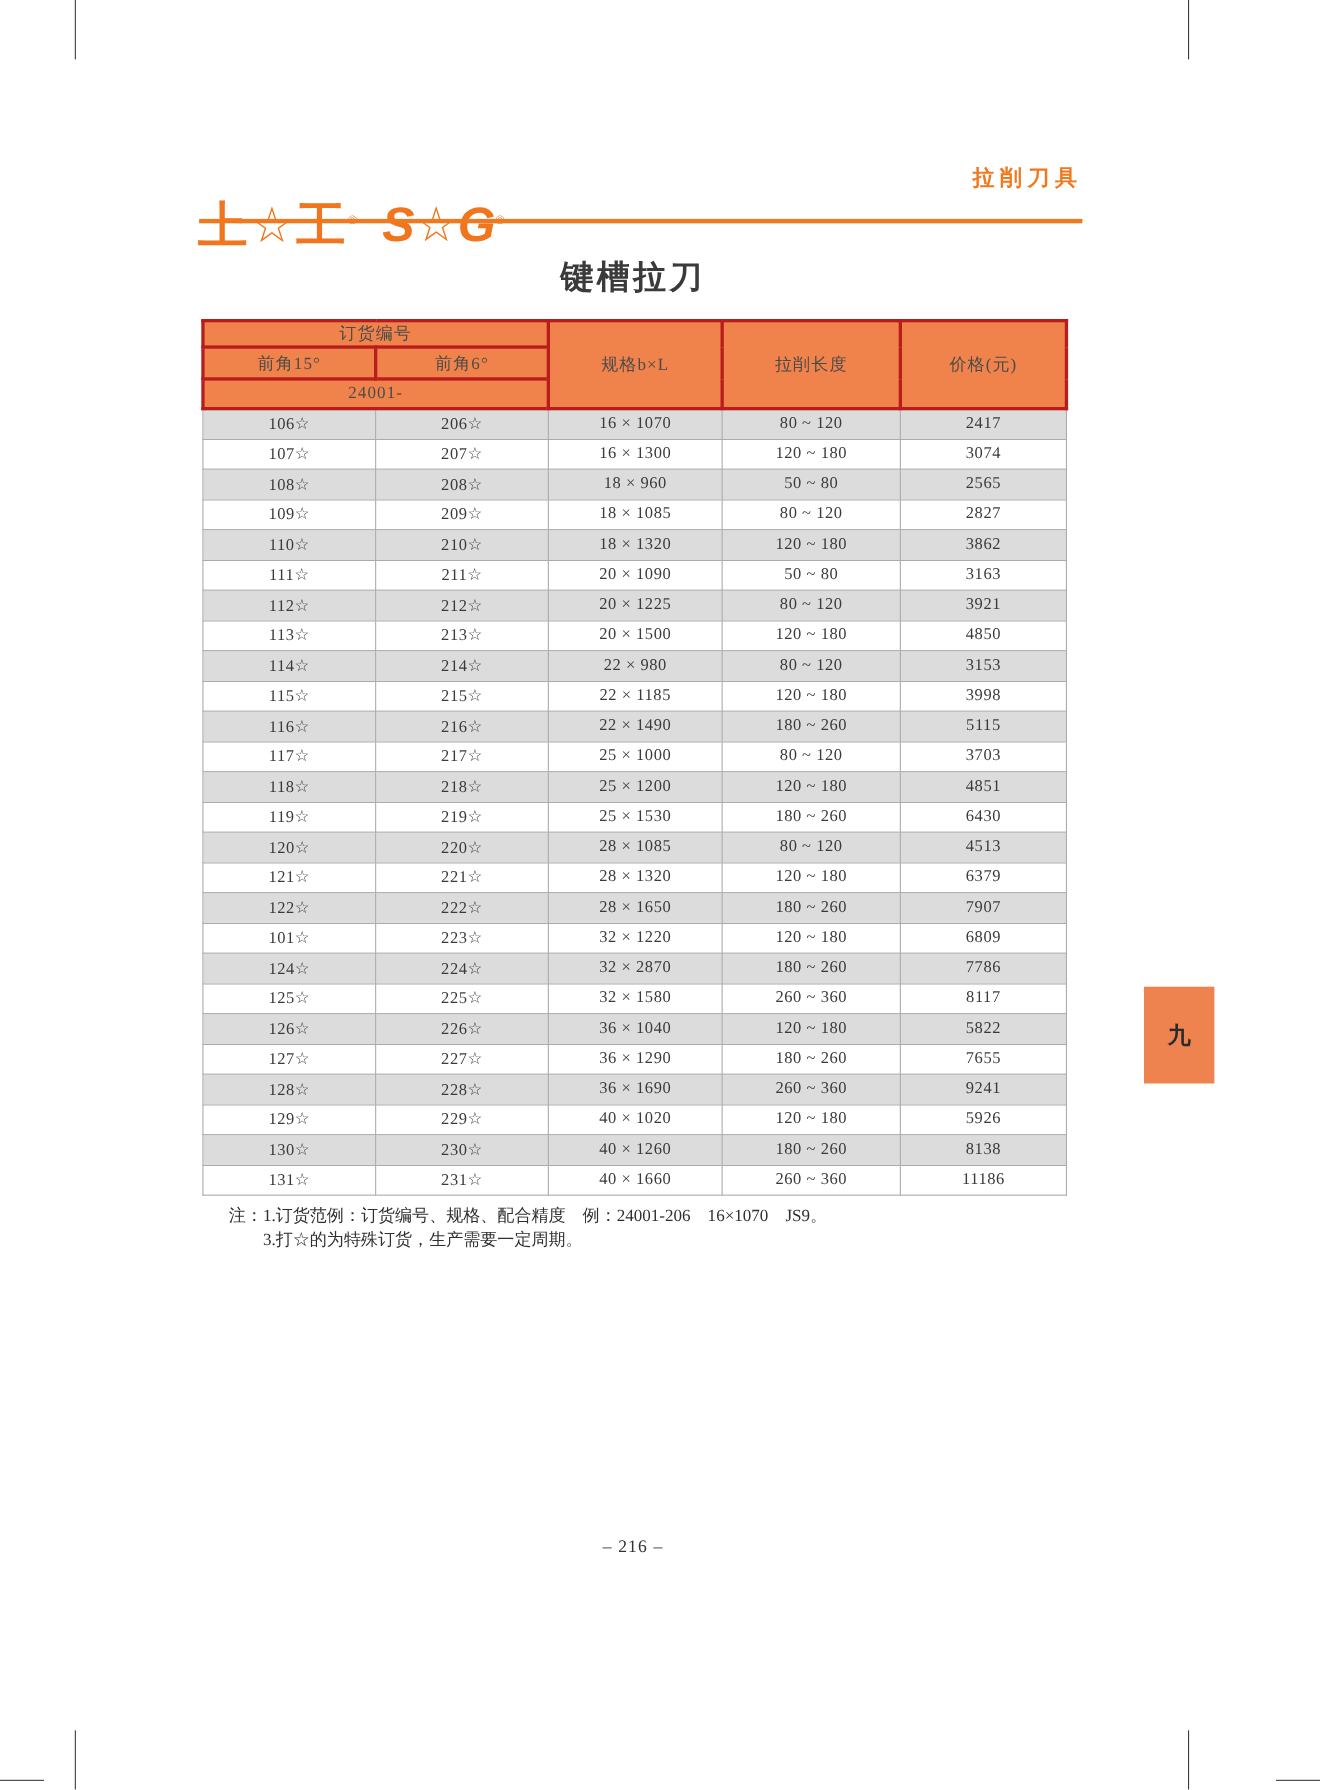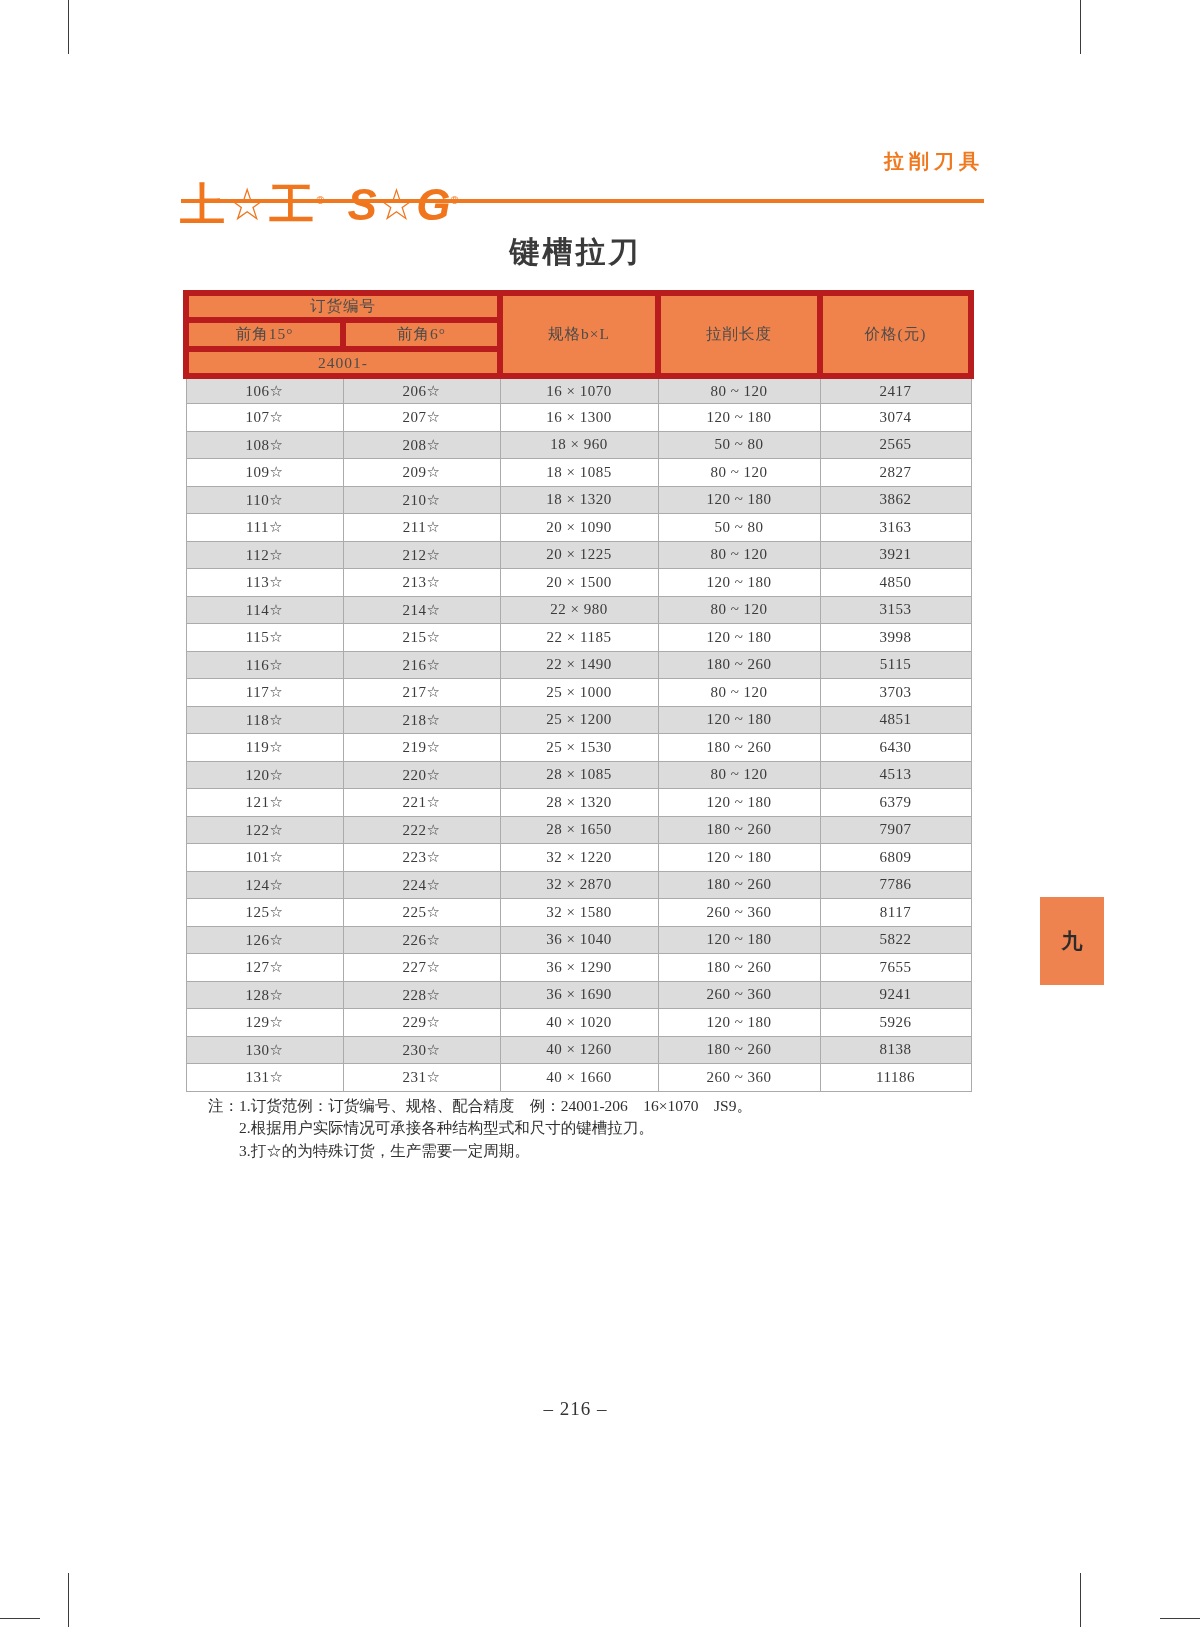--- a/index.html
+++ b/index.html
@@ -29,21 +29,21 @@
     position:absolute; left:183px; top:232px; width:785px; text-align:center;
     font-family:"Liberation Sans","DejaVu Sans",sans-serif; font-weight:700;
     font-size:30px; letter-spacing:3px; color:#3a3a3a;
   }
 
   
   .tbl-wrap { position:absolute; left:183px; top:290px; width:785px; }
   table { border-collapse:collapse; table-layout:fixed; width:785px; }
   th {
     background:#F0834B; color:#4b4b4b; font-weight:400; font-size:15.5px;
-    border:6px solid #b91c1c; text-align:center; letter-spacing:1px;
+    border:3px solid #b91c1c; text-align:center; letter-spacing:1px;
   }
   tr.h1 th { height:24px; }
   tr.h2 th { height:29px; }
   tr.h3 th { height:27px; }
   td {
     height:27.5px; text-align:center; font-size:15px; color:#3a3a3a;
     border:1px solid #ababab; letter-spacing:0.5px;
   }
   tr.row-even { background:#DCDCDC; }
   tr.row-odd  { background:#ffffff; }
@@ -54,21 +54,21 @@
   .note-line.indent { padding-left:31px; }
 
   
   .side-tab {
     position:absolute; left:1040px; top:897px; width:64px; height:88px; background:#EF8350;
     display:flex; align-items:center; justify-content:center;
     font-family:"Liberation Sans","DejaVu Sans",sans-serif; font-weight:700;
     font-size:21px; color:#2b2b2b;
   }
 
-  .page-number { position:absolute; left:183px; top:1398px; width:785px; text-align:center; font-size:19px; color:#333; letter-spacing:1px; }
+  .page-number { position:absolute; left:183px; top:1398px; width:785px; text-align:center; font-size:16px; color:#333; letter-spacing:1px; }
 </style>
 </head>
 <body>
 
 <div class="page">
 
   <div class="crop v" style="left:68px; top:0;"></div>
   <div class="crop v" style="left:1080px; top:0;"></div>
   <div class="crop v" style="left:68px; top:1573px;"></div>
   <div class="crop v" style="left:1080px; top:1573px;"></div>
@@ -291,21 +291,20 @@
             <td>40 × 1660</td>
             <td>260 ~ 360</td>
             <td>11186</td>
           </tr>
         </tbody>
     </table>
   </div>
 
   <div class="notes">
     <div class="note-line"><span>注：</span><span>1.订货范例：订货编号、规格、配合精度　例：24001-206　16×1070　JS9。</span></div>
-    <div class="note-line indent">2.根据用户实际情况可承接各种结构型式和尺寸的键槽拉刀。</div>
     <div class="note-line indent">3.打☆的为特殊订货，生产需要一定周期。</div>
   </div>
 
   <div class="side-tab">九</div>
 
   <div class="page-number">– 216 –</div>
 
 </div>
 
 </body></html>

